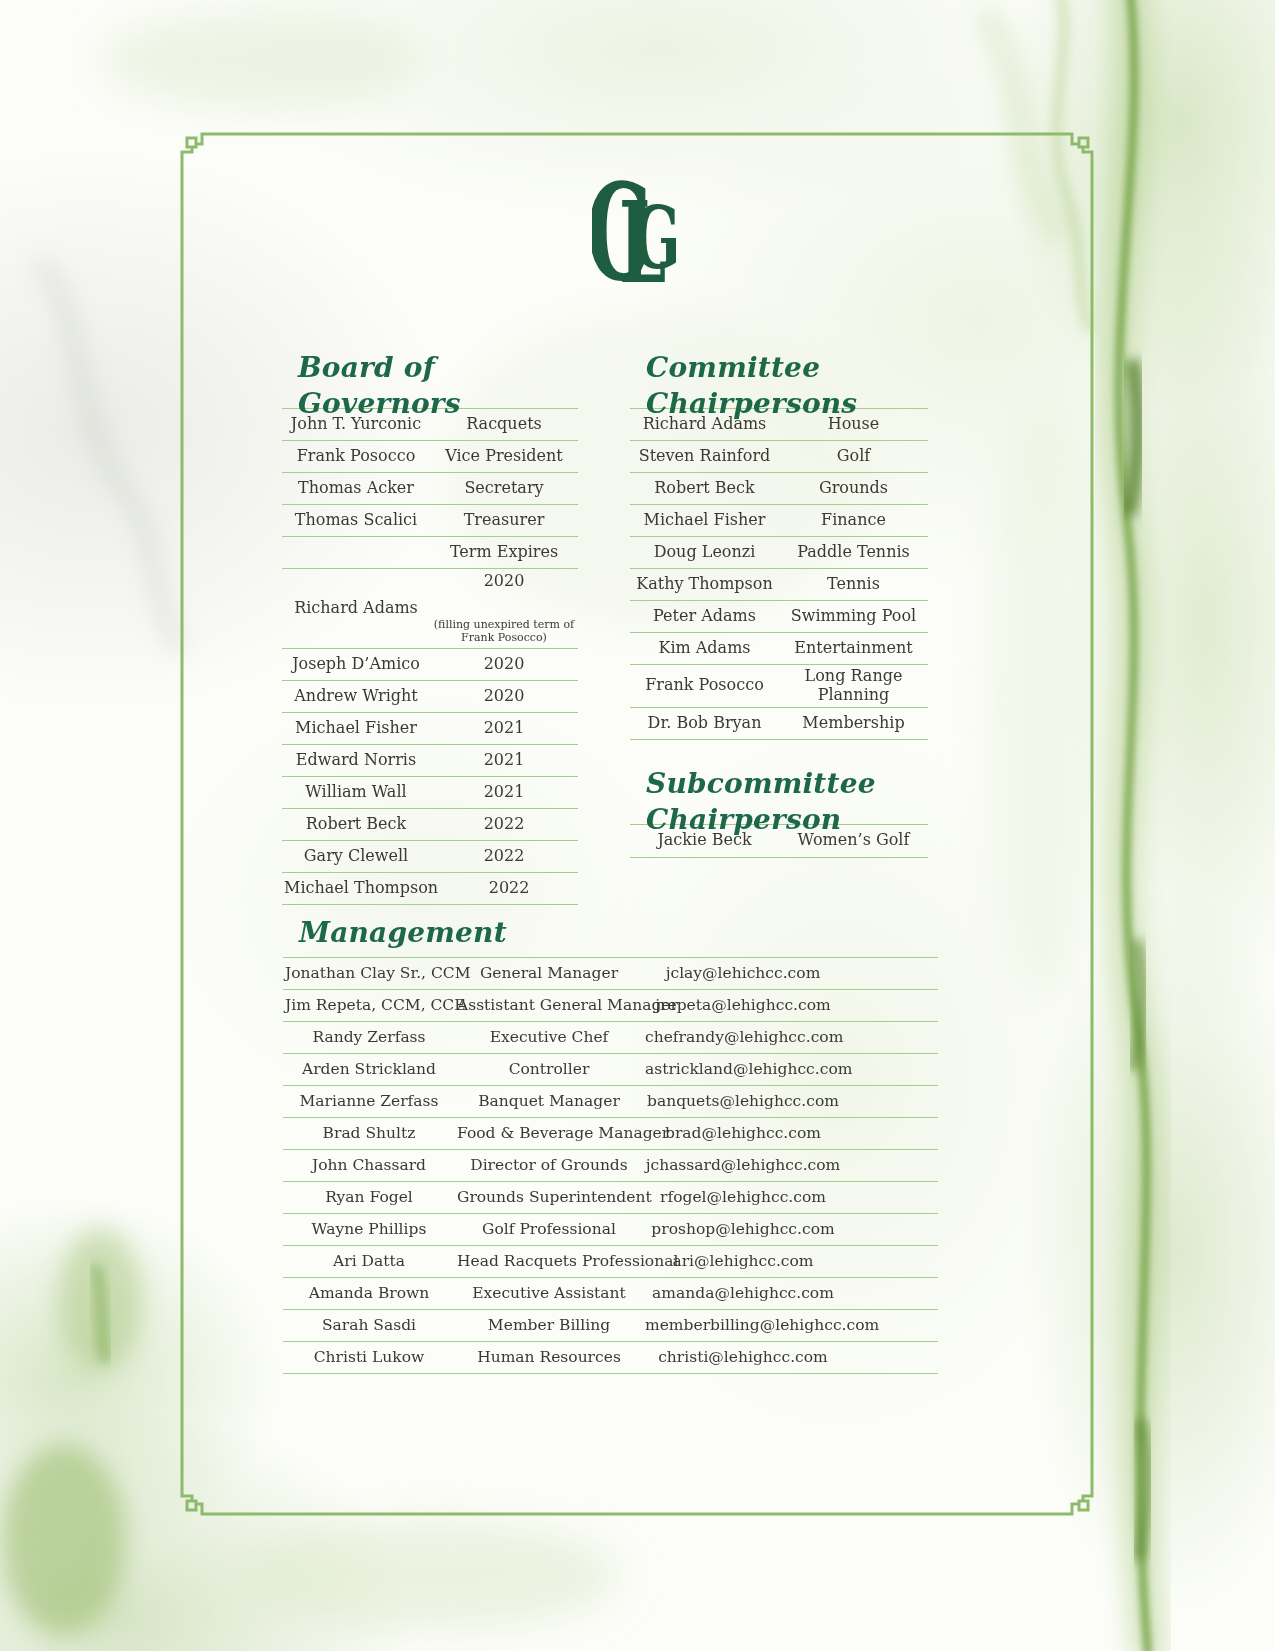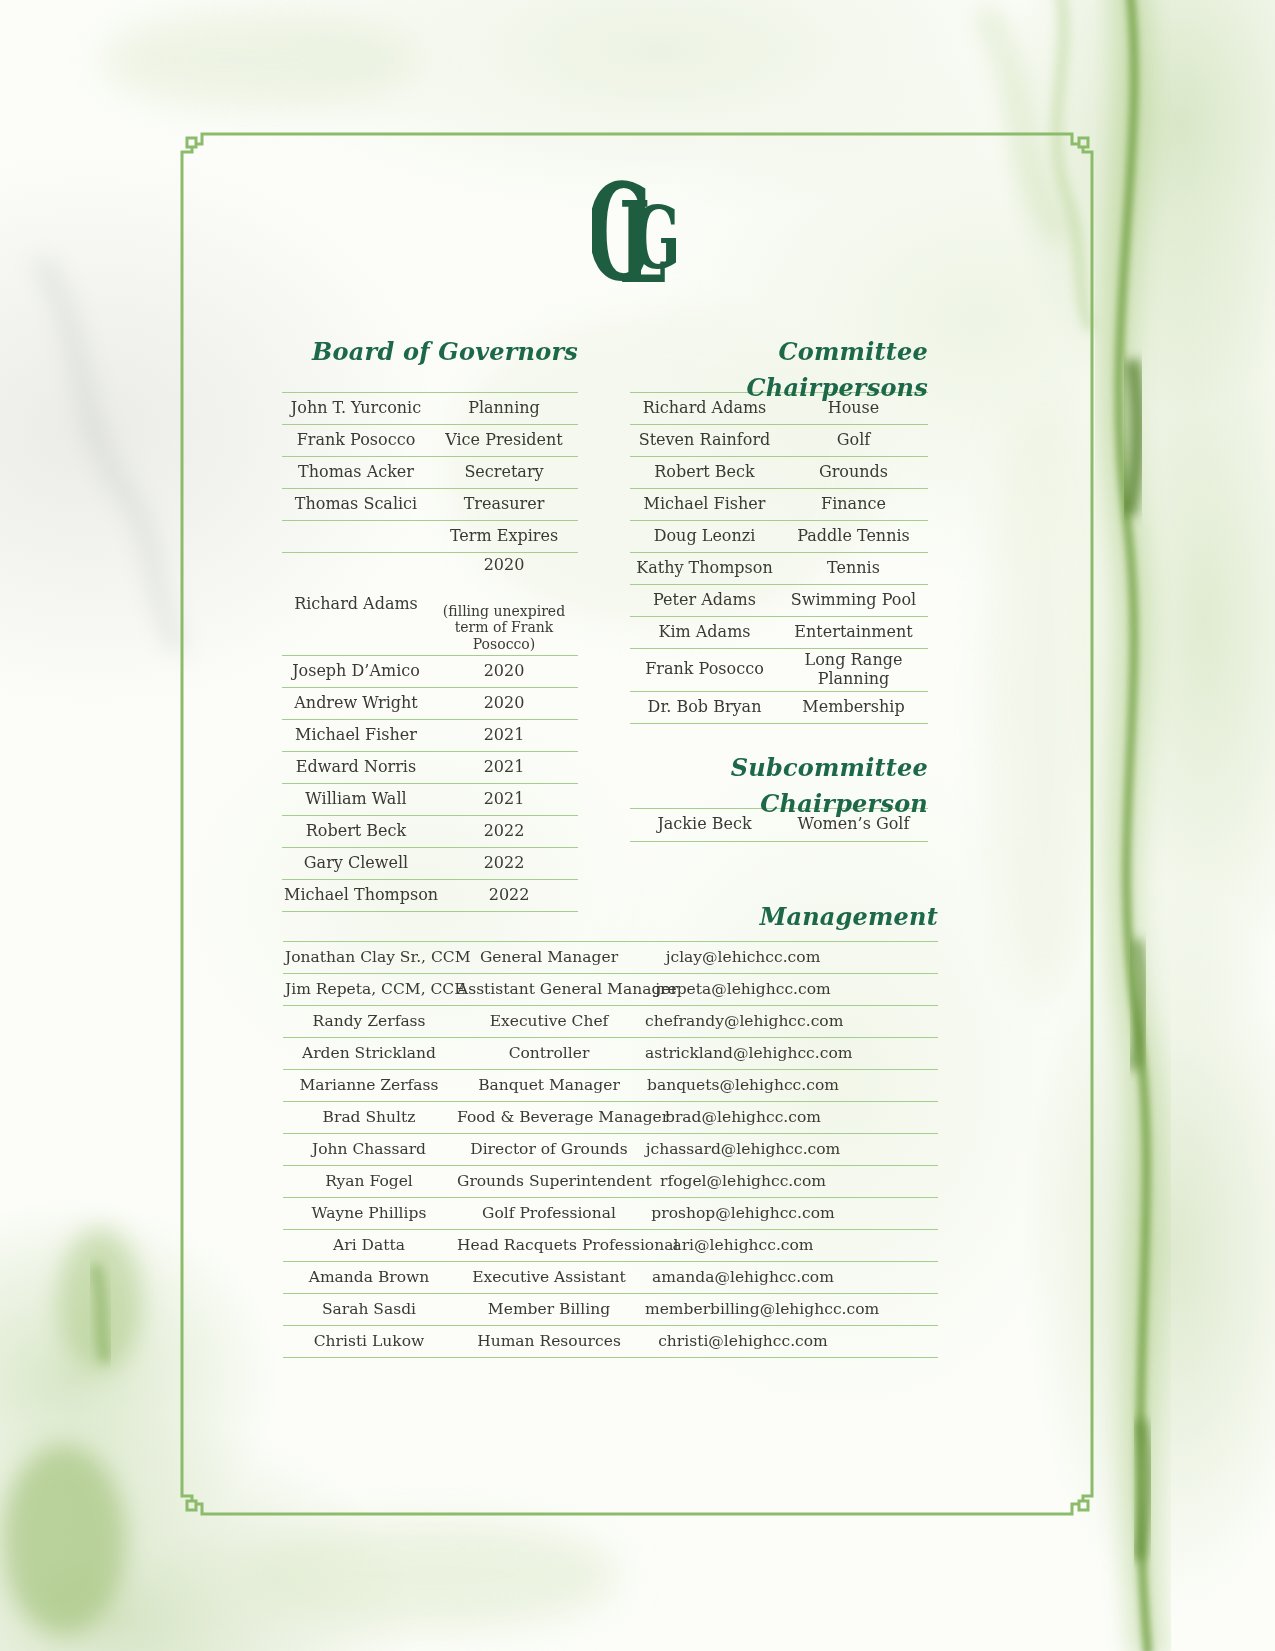--- a/index.html
+++ b/index.html
@@ -20,41 +20,41 @@
       radial-gradient(ellipse 360px 300px at 420px 900px, rgba(236,242,226,.50), transparent 70%);
   }
   svg{display:block}
   .veins,.frame{position:absolute;left:0;top:0;pointer-events:none;}
   .content{position:absolute;left:0;top:0;width:100%;height:100%;}
 
   .logo{position:absolute;left:592px;top:176px;width:85px;height:122px;}
 
   .heading{
     font-family:"DejaVu Serif",serif;font-style:italic;font-weight:bold;
-    color:#1c6849;font-size:24px;text-align:right;margin:0;height:36px;line-height:36px;
+    color:#1c6849;font-size:28px;text-align:left;margin:16px;height:36px;line-height:36px;
     letter-spacing:.2px;
   }
   .section{position:absolute;}
   .board-section{left:282px;top:334px;width:296px;}
   .committee-section{left:630px;top:334px;width:298px;}
   .management-section{left:283px;top:899px;width:655px;}
   .board-section .heading,.committee-section .heading{margin-bottom:22px;}
   .sub-heading{margin-top:26px;margin-bottom:9px;}
   .management-section .heading{margin-bottom:6px;}
 
   .tbl{border-top:1.5px solid #a5cd8c;}
   .tbl.cont{border-top:none;}
   .trow{display:grid;grid-template-columns:1fr 1fr;align-items:center;border-bottom:1.5px solid #a5cd8c;min-height:31px;}
   .mgmt .trow{grid-template-columns:172px 188px 200px 95px;}
   .subtbl .trow{min-height:32px;}
   .cell{text-align:center;font-size:16px;line-height:1.18;padding:2px 2px;}
   .cell.nw{white-space:nowrap;}
   .mgmt .cell{font-size:15.5px;white-space:nowrap;}
   .term-cell{display:flex;flex-direction:column;align-items:center;justify-content:center;padding:3px 2px;gap:28px;}
-  .note{font-size:14px;line-height:1.18;color:#3b3934;}
+  .note{font-size:11px;line-height:1.18;color:#3b3934;}
 </style>
 </head>
 <body>
 
 <div id="page">
 
   <svg class="veins" width="1275" height="1651" viewBox="0 0 1275 1651">
     <defs>
       <filter id="b3" x="-40%" y="-40%" width="180%" height="180%">
           <feGaussianBlur stdDeviation="3"></feGaussianBlur>
@@ -113,21 +113,21 @@
             <text x="0" y="106" font-size="112">L</text>
           </g>
       </g>
     </svg>
 
     <div class="section board-section">
       <h2 class="heading">Board of Governors</h2>
       <div id="board-officers" class="tbl">
           <div class="trow">
             <div class="cell nw">John T. Yurconic</div>
-            <div class="cell nw">Planning</div>
+            <div class="cell nw">Racquets</div>
           </div>
           <div class="trow">
             <div class="cell nw">Frank Posocco</div>
             <div class="cell nw">Vice President</div>
           </div>
           <div class="trow">
             <div class="cell nw">Thomas Acker</div>
             <div class="cell nw">Secretary</div>
           </div>
           <div class="trow">

